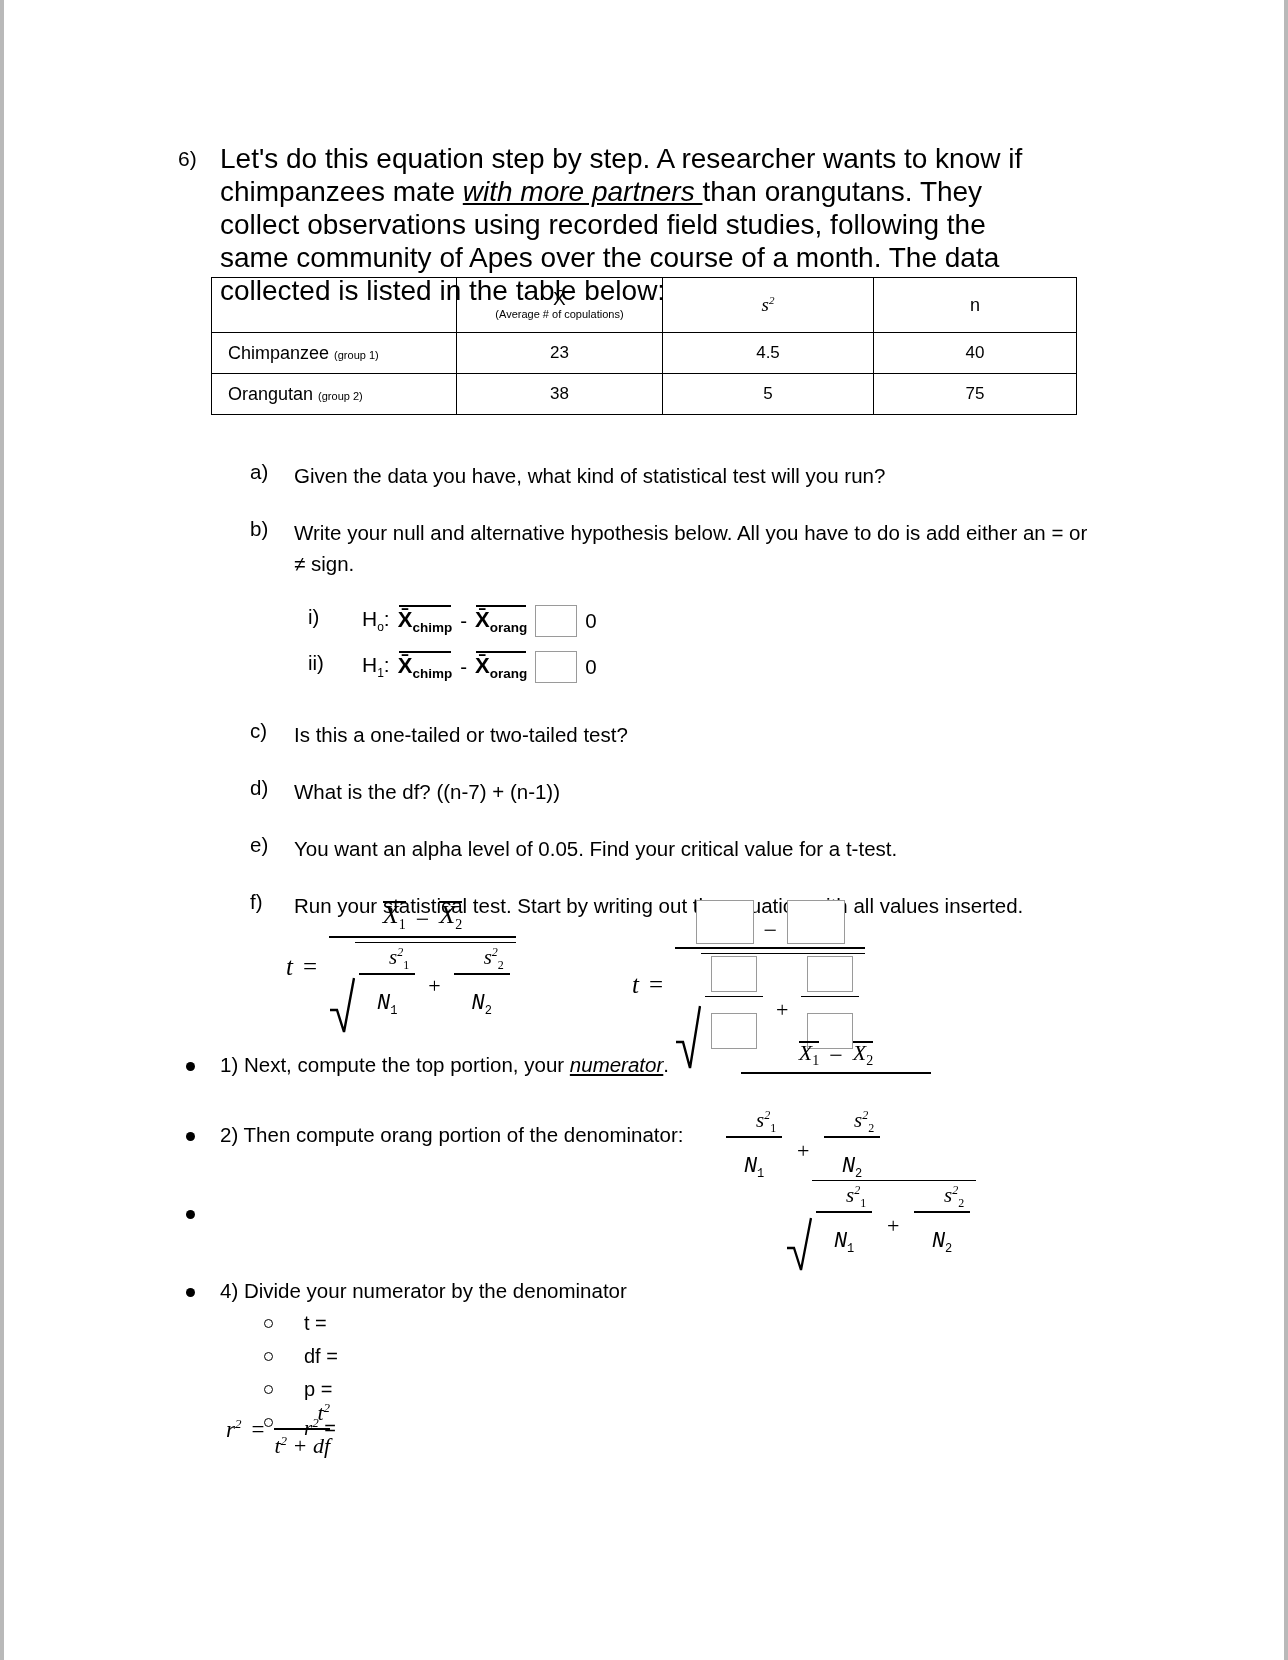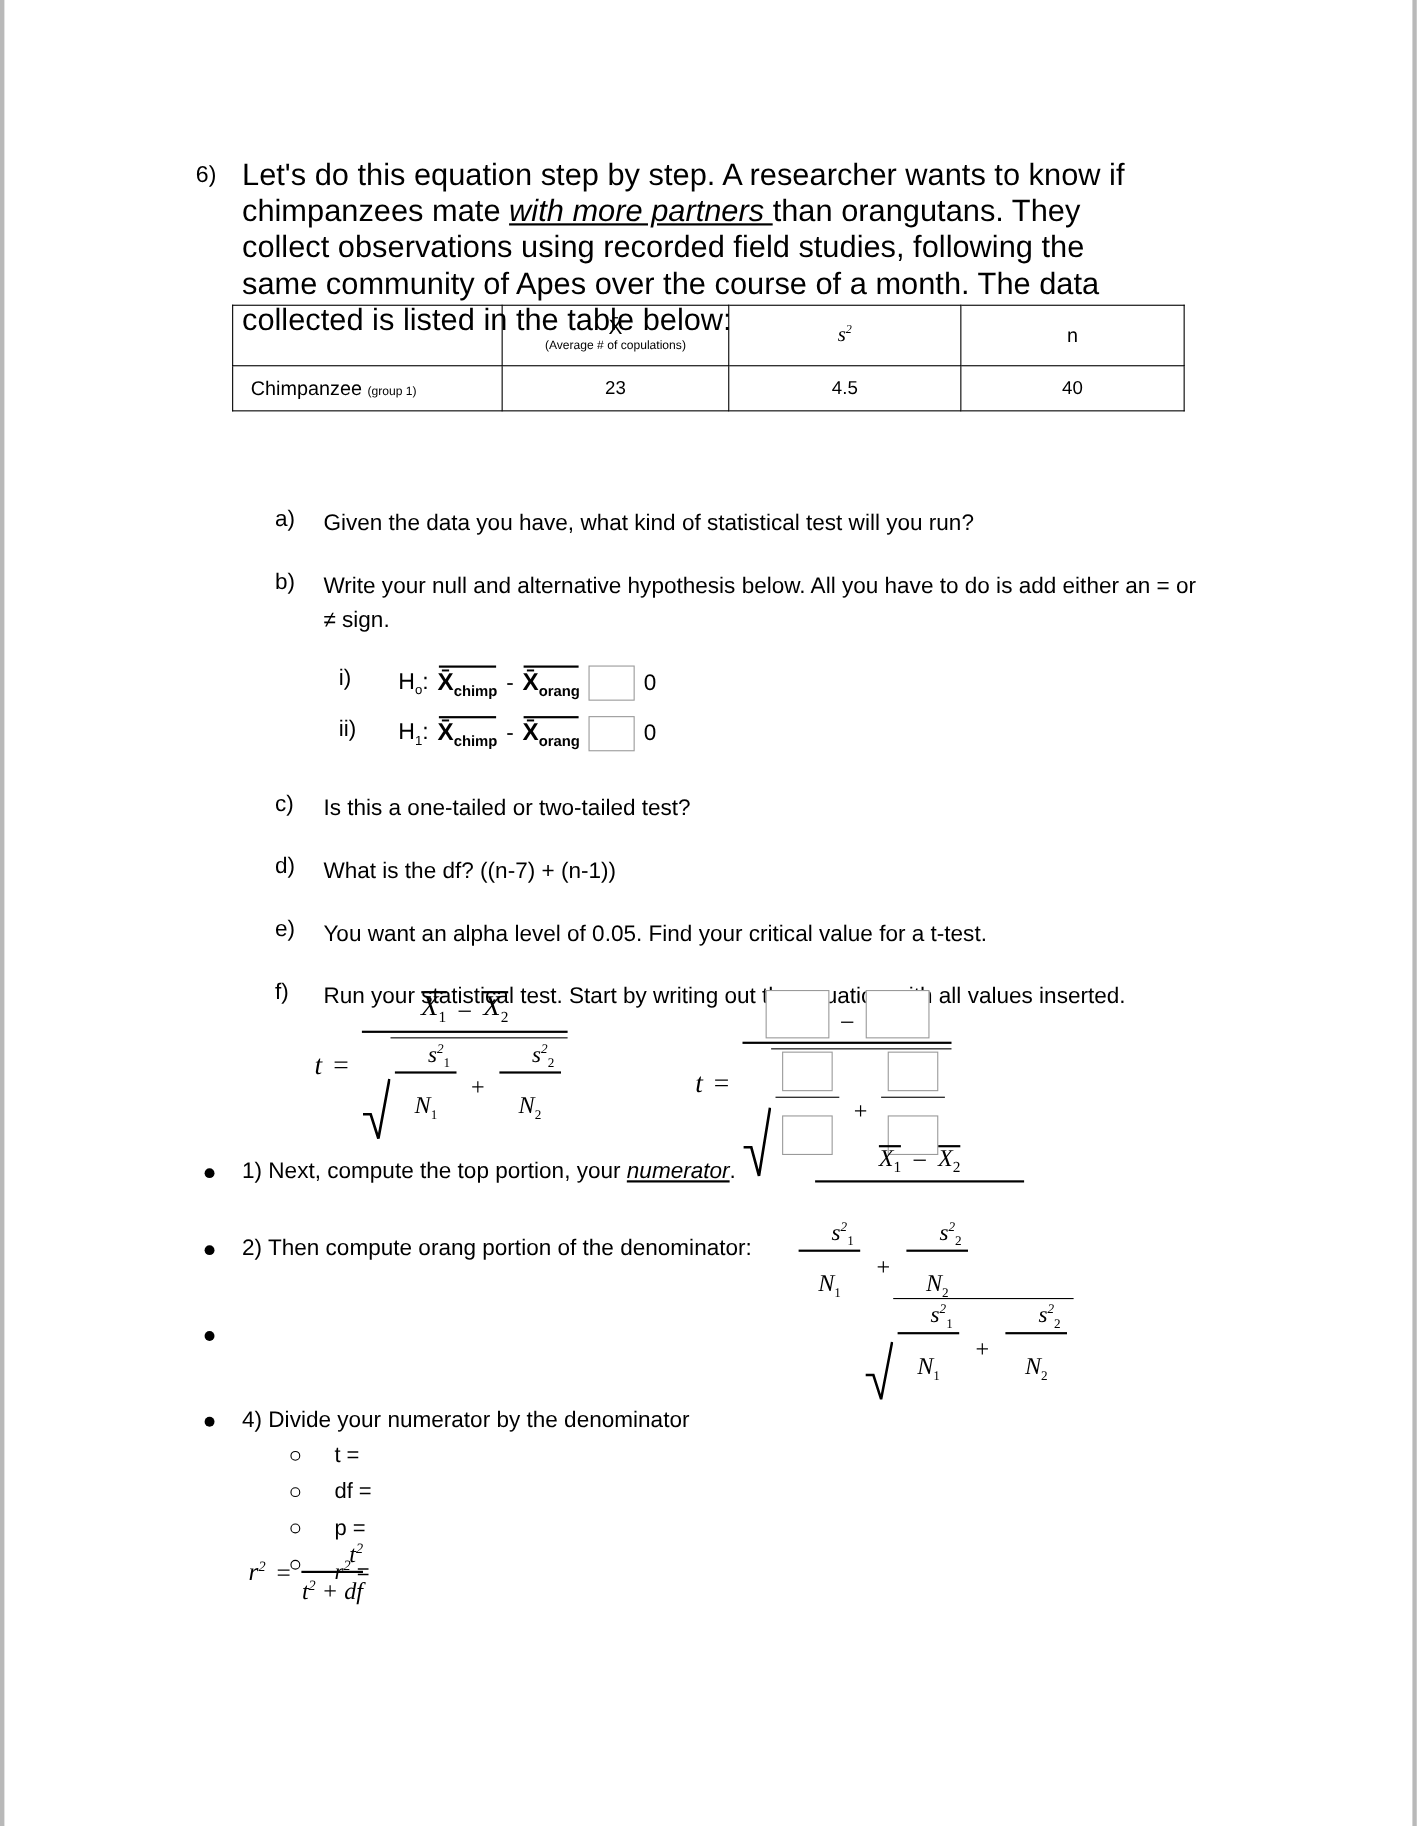--- a/index.html
+++ b/index.html
@@ -70,21 +70,21 @@
   .xbar{position:relative;display:inline-block;font-size:22px;font-weight:bold;}
   .xbar .bar{position:absolute;left:1px;right:1px;top:-2px;height:2px;background:#000;}
   .sb{font-size:13.5px;}
   .inbox{
     display:inline-block;width:40px;height:30px;
     border:1.6px solid #9a9a9a;background:#fff;
     margin:0 8px;vertical-align:middle;
   }
   .frac{display:inline-flex;flex-direction:column;align-items:center;vertical-align:middle;}
   .frac .num{padding:0 6px;}
-  .frac .den{padding:16px 6px;}
+  .frac .den{padding:16px 6px;font-family:Liberation Mono, monospace;}
   .frac .line{height:1.7px;background:#000;width:100%;}
   .vbar{position:relative;display:inline-block;}
   .vbar .ovl{position:absolute;left:0;right:0;top:1px;height:1.8px;background:#000;}
 
   .radical{display:inline-flex;align-items:stretch;}
   .radical .sign{
     display:flex;align-items:flex-end;font-size:0;position:relative;
     width:26px;
   }
   .radical .sign svg{display:block;}
@@ -174,20 +174,26 @@
       <td class="c4">
         <span class="hdr-n">n</span>
       </td>
     </tr>
     <tr class="row">
       <td class="c1 label"><span>Chimpanzee</span> <span class="grp">(group 1)</span></td>
       <td class="c2">23</td>
       <td class="c3">4.5</td>
       <td class="c4">40</td>
     </tr>
+    <tr class="row">
+      <td class="c1 label"><span>Orangutan</span> <span class="grp">(group 2)</span></td>
+      <td class="c2">38</td>
+      <td class="c3">5</td>
+      <td class="c4">75</td>
+    </tr>
   </tbody>
       </table>
 
   <div class="alist">
 
     <div class="item">
       <span class="let">a)</span>
       <div class="txt">Given the data you have, what kind of statistical test will you run?</div>
     </div>
 

